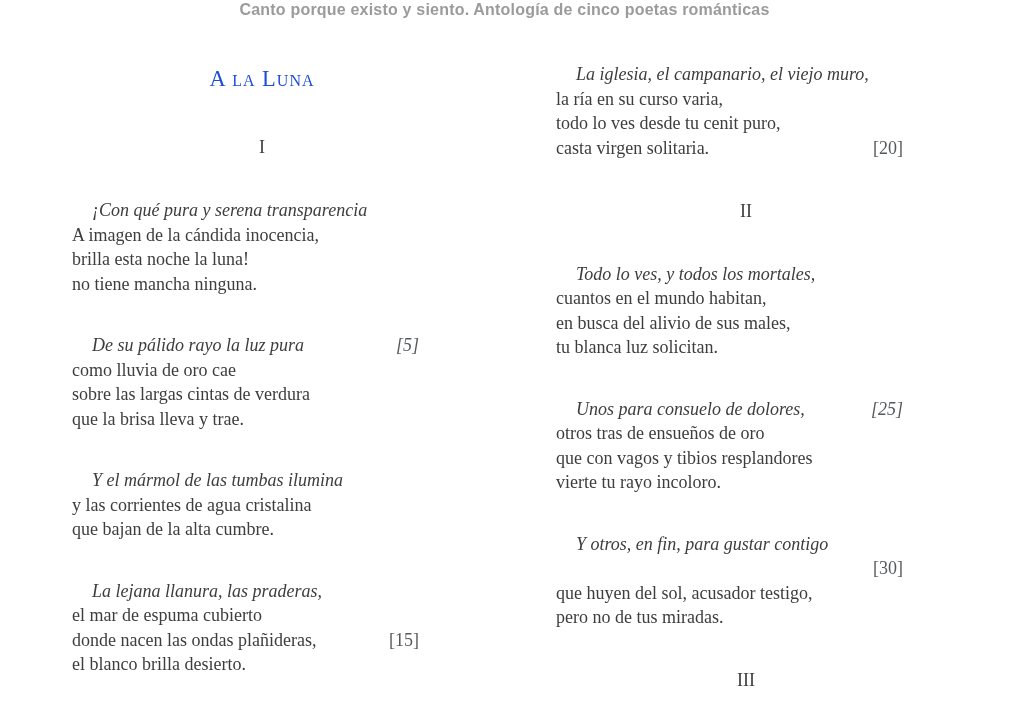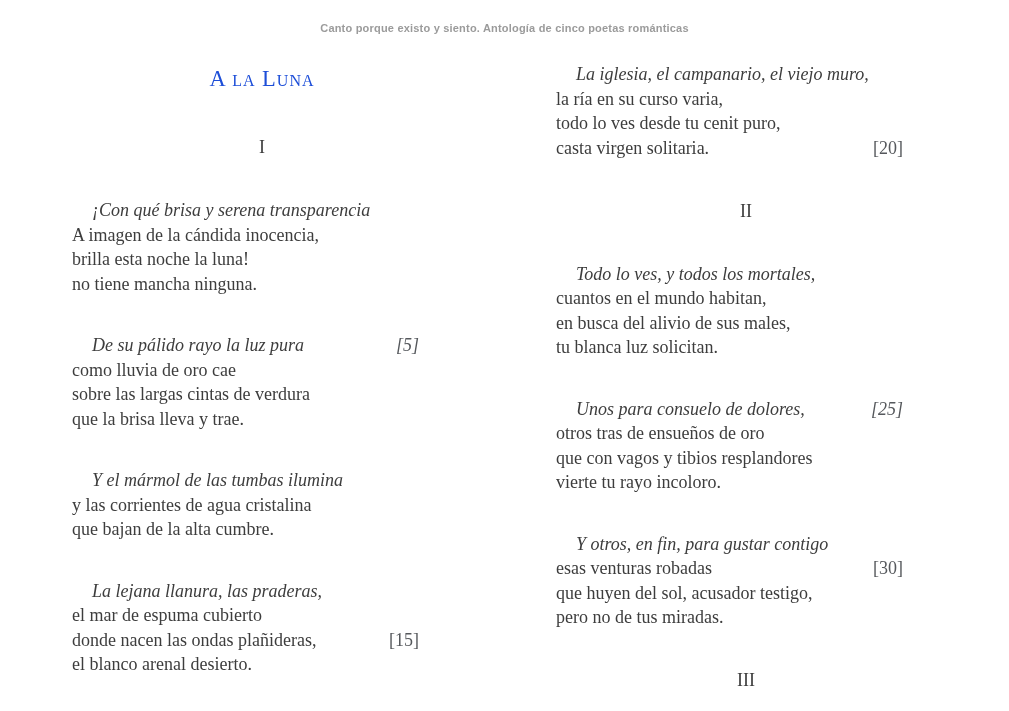--- a/index.html
+++ b/index.html
@@ -10,27 +10,27 @@
   body {
     width: 1009px;
     height: 711px;
     position: relative;
     overflow: hidden;
     font-family: "Liberation Serif", serif;
     color: #3d3d3d;
   }
   .running-header {
     position: absolute;
-    top: 22px;
+    top: 1px;
     left: 0;
     width: 100%;
     text-align: center;
     font-family: "Liberation Sans", sans-serif;
     font-weight: 700;
-    font-size: 11px;
+    font-size: 16px;
     letter-spacing: 0.2px;
     color: #9b9b9b;
   }
   .columns {
     position: absolute;
     top: 0;
     left: 72px;
     display: flex;
     gap: 104px;
   }
@@ -76,21 +76,21 @@
 <body>
 
 <div class="running-header">Canto porque existo y siento. Antología de cinco poetas románticas</div>
 
 <main class="columns">
   <section class="col">
       <h1 class="poem-title">A la Luna</h1>
       <div class="section-heading">I</div>
       <div class="stanza">
         <div class="verse-line indent">
-          <span class="line-text">¡Con qué brisa y serena transparencia</span>
+          <span class="line-text">¡Con qué pura y serena transparencia</span>
         </div>
         <div class="verse-line">
           <span class="line-text">A imagen de la cándida inocencia,</span>
         </div>
         <div class="verse-line">
           <span class="line-text">brilla esta noche la luna!</span>
         </div>
         <div class="verse-line">
           <span class="line-text">no tiene mancha ninguna.</span>
         </div>
@@ -126,21 +126,21 @@
           <span class="line-text">La lejana llanura, las praderas,</span>
         </div>
         <div class="verse-line">
           <span class="line-text">el mar de espuma cubierto</span>
         </div>
         <div class="verse-line">
           <span class="line-text">donde nacen las ondas plañideras,</span>
           <span class="line-number">[15]</span>
         </div>
         <div class="verse-line">
-          <span class="line-text">el blanco arenal desierto.</span>
+          <span class="line-text">el blanco brilla desierto.</span>
         </div>
       </div>
     </section>
   <section class="col">
       <div class="stanza">
         <div class="verse-line indent">
           <span class="line-text">La iglesia, el campanario, el viejo muro,</span>
         </div>
         <div class="verse-line">
           <span class="line-text">la ría en su curso varia,</span>
@@ -181,21 +181,20 @@
         </div>
         <div class="verse-line">
           <span class="line-text">vierte tu rayo incoloro.</span>
         </div>
       </div>
       <div class="stanza">
         <div class="verse-line indent">
           <span class="line-text">Y otros, en fin, para gustar contigo</span>
         </div>
         <div class="verse-line">
-          <span class="line-text">esas venturas robadas</span>
           <span class="line-number">[30]</span>
         </div>
         <div class="verse-line">
           <span class="line-text">que huyen del sol, acusador testigo,</span>
         </div>
         <div class="verse-line">
           <span class="line-text">pero no de tus miradas.</span>
         </div>
       </div>
       <div class="section-heading">III</div>

